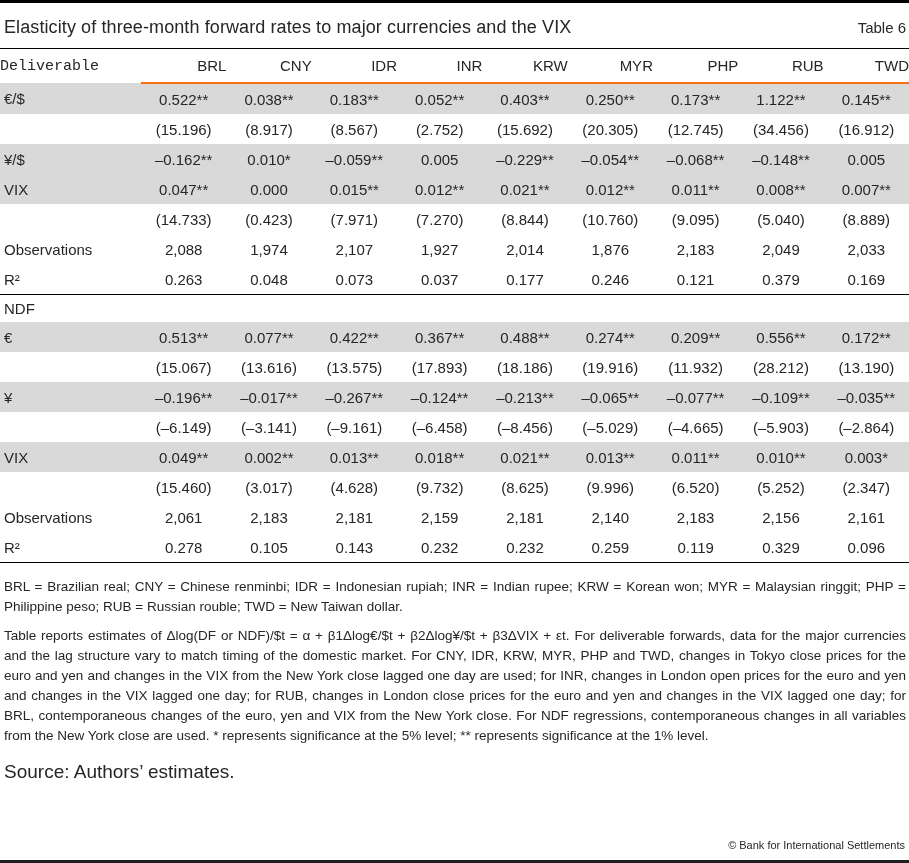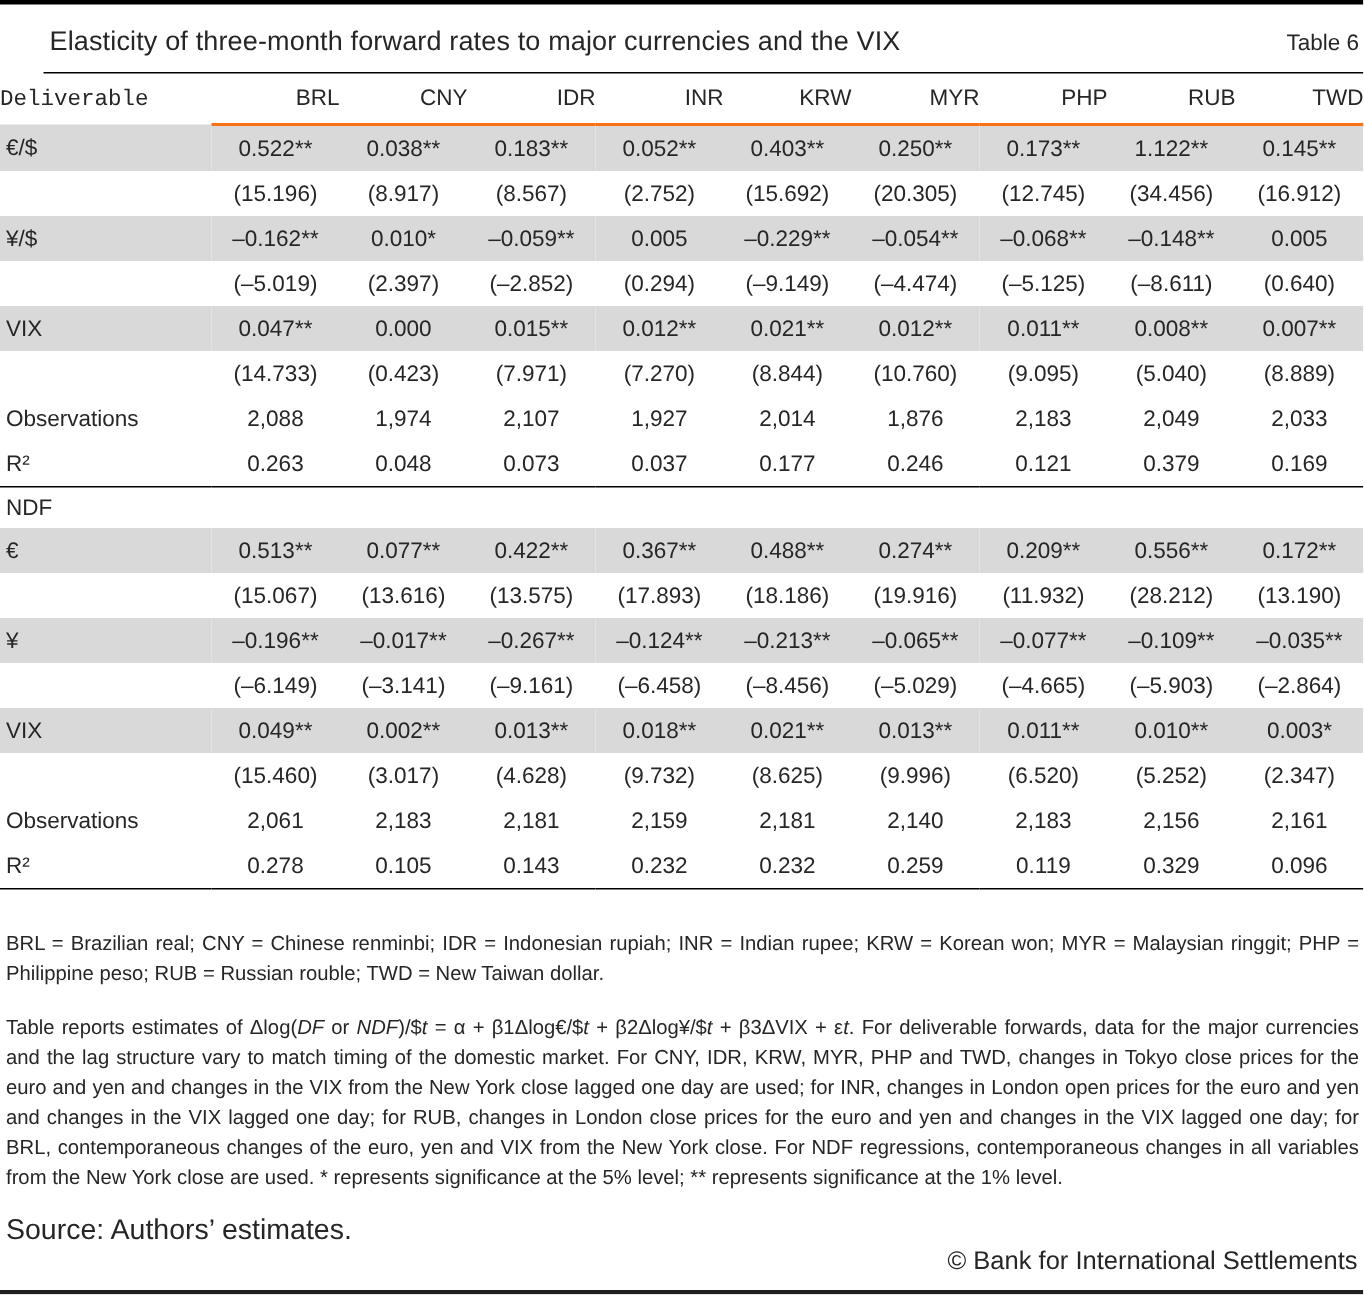--- a/index.html
+++ b/index.html
@@ -15,21 +15,20 @@
   }
   .top-bar { height: 3px; background: #000000; }
   .bottom-bar { position: absolute; left: 0; right: 0; bottom: 0; height: 3px; background: #1f1f1f; }
 
   .header {
     display: flex;
     justify-content: space-between;
     align-items: baseline;
     padding: 14px 3px 10px 4px;
     border-bottom: 1px solid #000000;
-    margin-left: 29px;
   }
   .title { font-size: 18px; letter-spacing: 0.1px; }
   .table-label { font-size: 15px; }
 
   table.data-table {
     width: 100%;
     border-collapse: collapse;
     table-layout: fixed;
     font-size: 15px;
     border-bottom: 1px solid #000000;
@@ -55,32 +54,32 @@
     height: 27px;
     background: #ffffff;
   }
 
   .footnotes {
     padding: 10px 3px 0 4px;
     font-size: 13.5px;
     line-height: 20px;
     text-align: justify;
   }
-  .footnote { margin: 16px 0 9px 0; }
-  .footnote .it { font-style: italic; }
+  .footnote { margin: 4px 0 9px 0; }
+  .footnote .it { }
   .source-line {
     padding: 6px 3px 0 4px;
     font-size: 19px;
     text-align: left;
   }
   .copyright {
     position: absolute;
     right: 4px;
     bottom: 12px;
-    font-size: 17px;
+    font-size: 11px;
     color: #262626;
     text-align: right;
   }
 </style>
 </head>
 <body>
 
 <div class="page">
   <div class="top-bar"></div>
 
@@ -146,32 +145,20 @@
           <td>–0.162**</td>
           <td>0.010*</td>
           <td>–0.059**</td>
           <td>0.005</td>
           <td>–0.229**</td>
           <td>–0.054**</td>
           <td>–0.068**</td>
           <td>–0.148**</td>
           <td>0.005</td>
         </tr>
-        <tr>
-          <td class="row-label"></td>
-          <td>(–5.019)</td>
-          <td>(2.397)</td>
-          <td>(–2.852)</td>
-          <td>(0.294)</td>
-          <td>(–9.149)</td>
-          <td>(–4.474)</td>
-          <td>(–5.125)</td>
-          <td>(–8.611)</td>
-          <td>(0.640)</td>
-        </tr>
         <tr class="shaded">
           <td class="row-label">VIX</td>
           <td>0.047**</td>
           <td>0.000</td>
           <td>0.015**</td>
           <td>0.012**</td>
           <td>0.021**</td>
           <td>0.012**</td>
           <td>0.011**</td>
           <td>0.008**</td>

